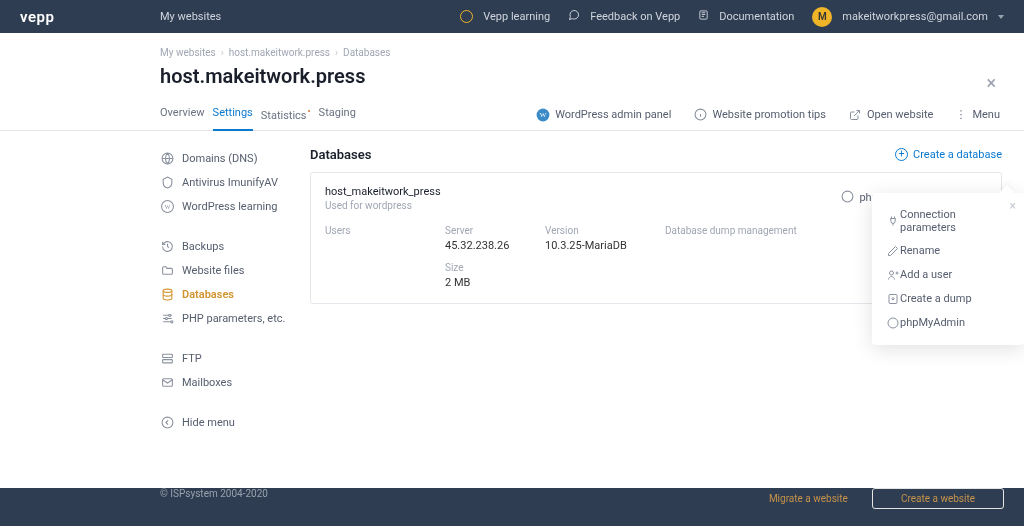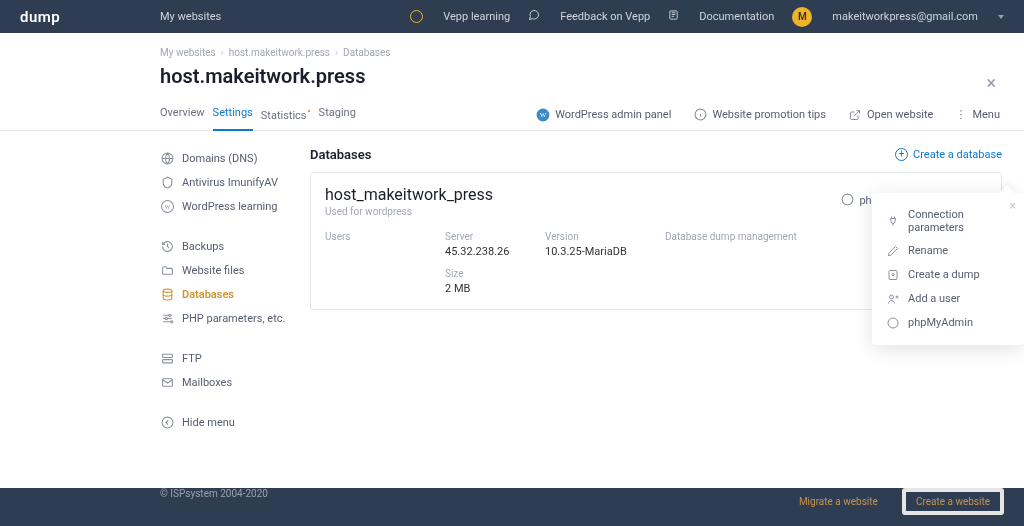--- a/index.html
+++ b/index.html
@@ -1,21 +1,21 @@
 <!DOCTYPE html>
 <html><head>
   <meta charset="utf-8">
   <style>
     * { margin: 0; padding: 0; box-sizing: border-box; }
     body { font-family: -apple-system, BlinkMacSystemFont, "Segoe UI", Roboto, Arial, sans-serif; font-size: 12px; color: #333; background: #fff; width: 1024px; height: 526px; overflow: hidden; }
     .topbar { background: #2e3d52; height: 33px; display: flex; align-items: center; padding: 0 20px; color: #fff; }
     .logo { font-size: 15px; font-weight: 600; letter-spacing: 0.5px; flex: 0 0 140px; }
     .topnav-left { font-size: 11px; color: #d0d5dd; display: flex; gap: 20px; }
     .topnav-right { margin-left: auto; display: flex; align-items: center; gap: 18px; font-size: 11px; color: #d0d5dd; }
-    .topnav-item { display: flex; align-items: center; gap: 20px; cursor: pointer; }
+    .topnav-item { display: flex; align-items: center; gap: 10px; cursor: pointer; }
     .learn-ring { width: 13px; height: 13px; border: 1.5px solid #f0b429; border-radius: 7px; }
     .avatar { width: 20px; height: 20px; border-radius: 50%; background: #f0b429; color: #333; display: flex; align-items: center; justify-content: center; font-size: 10px; font-weight: 600; }
     .chev-down { width: 0; height: 0; border-left: 3px solid transparent; border-right: 3px solid transparent; border-top: 4px solid #9aa1ae; }
     .content-wrap { padding: 0 0 0 160px; }
     .breadcrumbs { font-size: 10px; color: #a0a6b3; padding: 14px 0 6px 0; display: flex; gap: 5px; }
     .breadcrumbs span { cursor: pointer; }
     .bc-sep { color: #c5c9d2; }
     .pagehead-row { display: flex; align-items: center; }
     .page-title { font-size: 20px; font-weight: 600; color: #1a1f2b; padding-bottom: 12px; }
     .close-x { margin-left: auto; margin-right: 28px; color: #9aa1ae; font-size: 18px; cursor: pointer; }
@@ -38,53 +38,53 @@
     .sideicon { width: 14px; height: 14px; flex: 0 0 14px; display: flex; align-items: center; justify-content: center; }
 
     .panel { flex: 1; padding-right: 22px; position: relative; }
     .panel-head { display: flex; align-items: center; margin-bottom: 10px; }
     .panel-title { font-size: 13px; font-weight: 600; color: #1a1f2b; }
     .create-db { margin-left: auto; color: #0a79d0; font-size: 11px; display: flex; align-items: center; gap: 5px; cursor: pointer; }
     .create-db .plus { width: 13px; height: 13px; border: 1px solid #0a79d0; border-radius: 50%; display: flex; align-items: center; justify-content: center; font-size: 10px; line-height: 1; }
 
     .dbcard { border: 1px solid #e4e6eb; border-radius: 3px; padding: 12px 14px 14px 14px; background: #fff; }
     .dbcard-head { display: flex; align-items: center; }
-    .dbname { font-size: 16px; color: #1a1f2b; }
+    .dbname { font-size: 11px; color: #1a1f2b; }
     .dbdesc { font-size: 10px; color: #a0a6b3; margin-top: 2px; }
     .dbcard-actions { margin-left: auto; display: flex; align-items: center; gap: 18px; }
     .pma { display: flex; align-items: center; gap: 5px; font-size: 11px; color: #555d6e; cursor: pointer; }
     .menu-btn { display: flex; align-items: center; gap: 5px; font-size: 11px; color: #555d6e; cursor: pointer; }
     .dbgrid { display: flex; gap: 0; margin-top: 14px; font-size: 10px; }
     .dbcol { flex: 0 0 120px; }
     .dbcol.users { flex: 0 0 120px; }
     .dbcol.server { flex: 0 0 100px; }
     .dbcol.version { flex: 0 0 120px; }
     .dbcol.dump { flex: 0 0 160px; }
     .dbcol-lbl { color: #a0a6b3; }
     .dbcol-val { color: #333; margin-top: 3px; font-size: 11px; }
     .dbcol-lbl2 { color: #a0a6b3; margin-top: 10px; }
 
     .popover { position: absolute; top: 46px; right: 0; width: 152px; background: #fff; border-radius: 4px; box-shadow: 0 4px 20px rgba(0,0,0,0.12); padding: 10px 0; z-index: 10; }
     .popover::before { content: ""; position: absolute; top: -6px; right: 12px; width: 10px; height: 10px; background: #fff; transform: rotate(45deg); box-shadow: -2px -2px 5px rgba(0,0,0,0.04); }
     .pop-close { position: absolute; top: 6px; right: 8px; color: #c5c9d2; font-size: 12px; cursor: pointer; }
-    .pop-item { display: flex; align-items: center; gap: 8px; padding: 5px 14px; font-size: 11px; color: #555d6e; cursor: pointer; }
+    .pop-item { display: flex; align-items: center; padding: 5px 14px; font-size: 11px; color: #555d6e; cursor: pointer; }
     .pop-item.danger { margin-top: 6px; }
     .pico { width: 14px; height: 14px; flex: 0 0 14px; display: flex; align-items: center; justify-content: center; color: #8a919e; }
 
     .footer { position: fixed; bottom: 0; left: 0; right: 0; background: #2e3d52; height: 38px; display: flex; align-items: flex-start; padding: 0 20px 0 160px; font-size: 10px; }
     .footer .copy { color: #9aa1ae; }
     .footer .actions { margin-left: auto; display: flex; gap: 24px; align-items: center; }
     .footer .migrate { color: #c7934a; cursor: pointer; }
-    .footer .create-site { border: 4px solid #e5e5e5; color: #c7934a; padding: 4px 10px; border-radius: 3px; cursor: pointer; }
+    .footer .create-site { border: 1px solid #e5e5e5; color: #c7934a; padding: 4px 28px; border-radius: 3px; cursor: pointer; }
   </style>
 </head>
 <body>
 
 <div class="topbar">
-  <div class="logo">dump</div>
+  <div class="logo">vepp</div>
   <div class="topnav-left">
     <span>My websites</span>
   </div>
   <div class="topnav-right">
     <div class="topnav-item">
       <span class="learn-ring"></span>
       <span>Vepp learning</span>
     </div>
     <div class="topnav-item">
       <span class="ico">
@@ -332,34 +332,34 @@
           <span class="pico">
               <svg width="12" height="12" viewBox="0 0 24 24" fill="none" stroke="#8a919e" stroke-width="2">
                 <path d="M17 3l4 4L7 21H3v-4L17 3z"></path>
               </svg>
             </span>
           <span>Rename</span>
         </div>
         <div class="pop-item">
           <span class="pico">
               <svg width="12" height="12" viewBox="0 0 24 24" fill="none" stroke="#8a919e" stroke-width="2">
+                <circle cx="9" cy="8" r="4"></circle>
+                <path d="M3 21c0-3 3-6 6-6s6 3 6 6M17 8h6M20 5v6"></path>
+              </svg>
+            </span>
+          <span>Add a user</span>
+        </div>
+        <div class="pop-item">
+          <span class="pico">
+              <svg width="12" height="12" viewBox="0 0 24 24" fill="none" stroke="#8a919e" stroke-width="2">
                 <rect x="4" y="3" width="16" height="18" rx="2"></rect>
                 <path d="M12 8v6m-3-3l3 3 3-3"></path>
               </svg>
             </span>
           <span>Create a dump</span>
-        </div>
-        <div class="pop-item">
-          <span class="pico">
-              <svg width="12" height="12" viewBox="0 0 24 24" fill="none" stroke="#8a919e" stroke-width="2">
-                <circle cx="9" cy="8" r="4"></circle>
-                <path d="M3 21c0-3 3-6 6-6s6 3 6 6M17 8h6M20 5v6"></path>
-              </svg>
-            </span>
-          <span>Add a user</span>
         </div>
         <div class="pop-item">
           <span class="pico">
               <svg width="12" height="12" viewBox="0 0 24 24" fill="none" stroke="#8a919e" stroke-width="2">
                 <circle cx="12" cy="12" r="10"></circle>
               </svg>
             </span>
           <span>phpMyAdmin</span>
         </div>
       </div>

